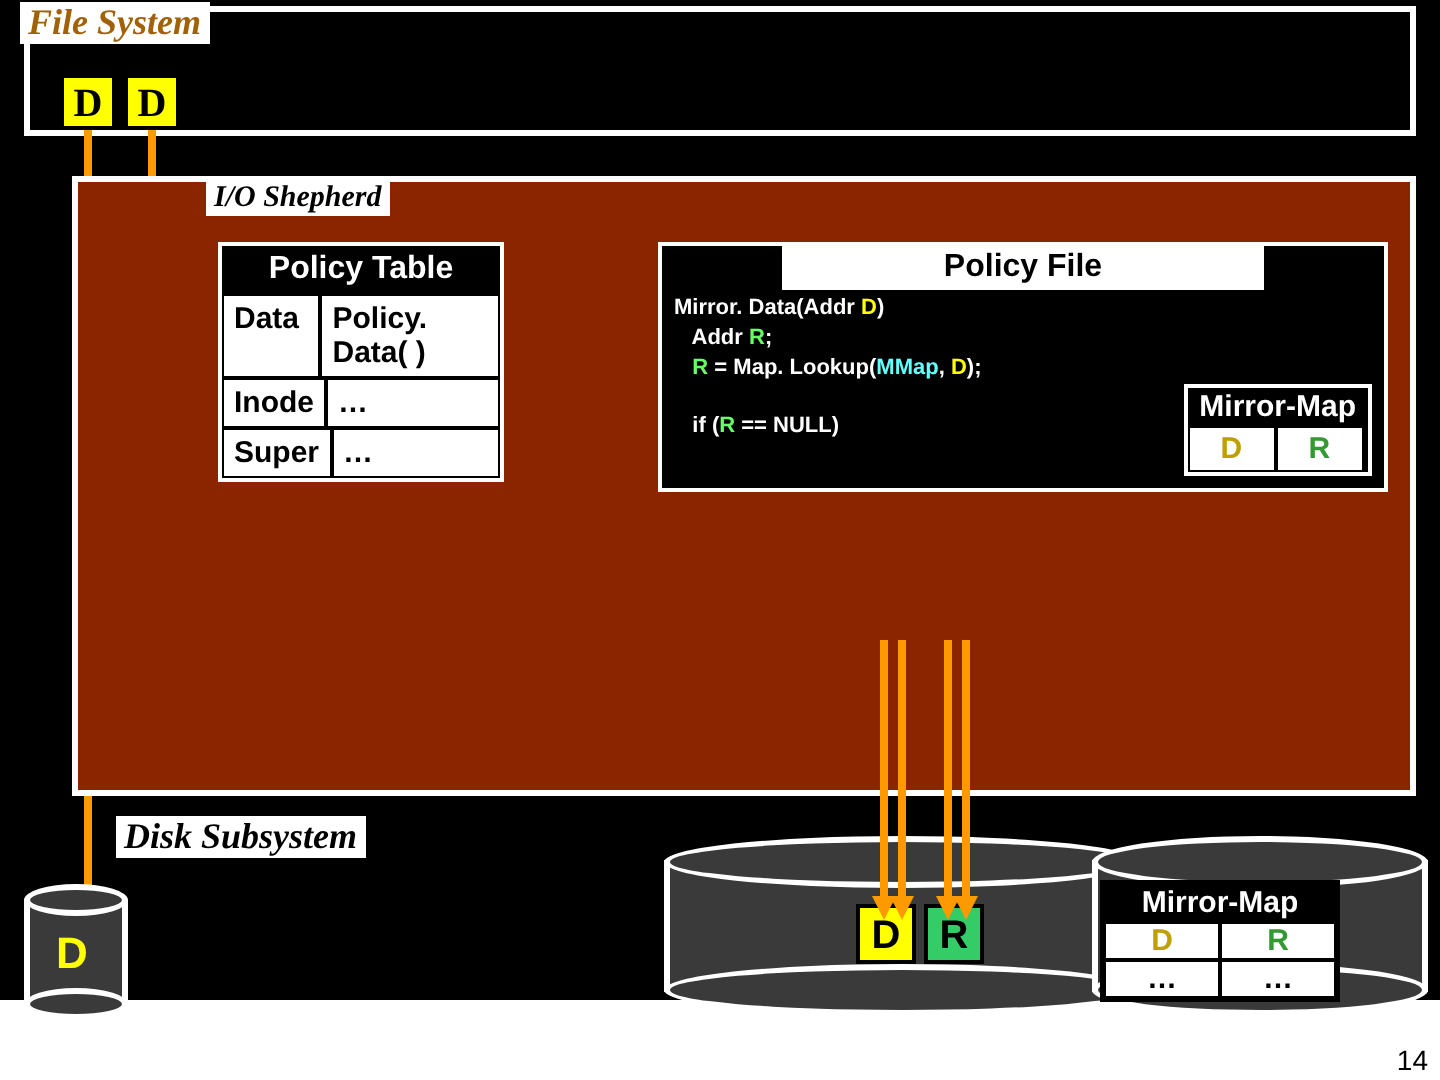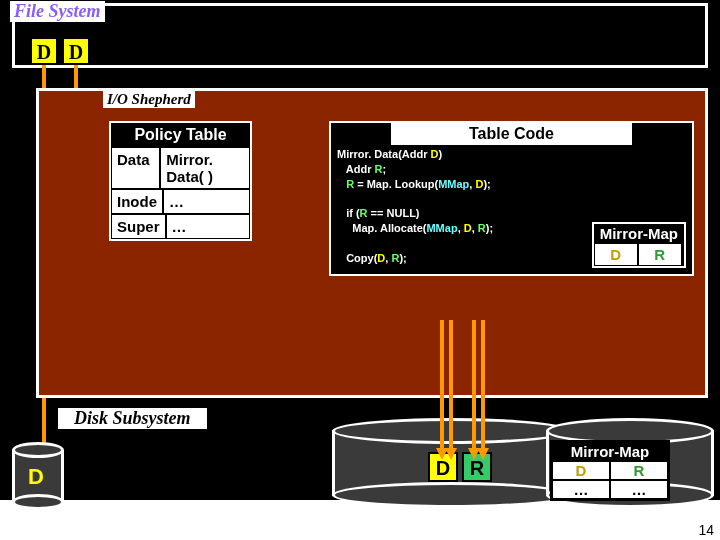--- a/index.html
+++ b/index.html
@@ -19,21 +19,21 @@
   .fs-box {
     position: absolute;
     left: 12px; top: 3px; width: 696px; height: 65px;
     background: #000000;
     border: 3px solid #ffffff;
   }
   .fs-label {
     position: absolute;
     left: 10px; top: 1px;
     background: #ffffff;
-    color: #8b5cf6;
+    color: #a16207;
     font-style: italic; font-weight: bold;
     font-size: 18px;
     padding: 0 4px;
   }
   .d-box-top {
     position: absolute;
     background: #ffff00;
     border: 2px solid #000000;
     width: 28px; height: 28px;
     font-weight: bold; font-size: 20px;
@@ -131,21 +131,21 @@
     padding: 2px 0;
   }
   .mmap-cell.y { color: #c0a000; }
   .mmap-cell.g { color: #339933; }
   
   .disk-label {
     position: absolute;
     left: 58px; top: 408px;
     background: #ffffff; color: #000000;
     font-style: italic; font-weight: bold;
-    font-size: 18px; padding: 0 16px;
+    font-size: 18px; padding: 0 4px;
   }
   .cyl {
     position: absolute;
     width: 52px; height: 68px;
   }
   .cyl-body {
     position: absolute;
     left: 0; top: 8px; width: 52px; height: 52px;
     background: #3a3a3a;
     border-left: 3px solid #ffffff;
@@ -251,42 +251,40 @@
 <div class="arrow-line" style="left:74px; top:65px; width:4px; height:50px;"></div>
 <div class="arrow-head" style="left:70px; top:113px;"></div>
 
 <div class="shep-box">
   <div class="shep-label">I/O Shepherd</div>
 
   <div class="ptable">
     <div class="ptable-title">Policy Table</div>
     <div class="ptable-row">
       <div class="ptable-cell ptc-l">Data</div>
-      <div class="ptable-cell ptc-r">Mirror. Data( )</div>
+      <div class="ptable-cell ptc-r">Policy. Data( )</div>
     </div>
     <div class="ptable-row">
       <div class="ptable-cell ptc-l">Inode</div>
       <div class="ptable-cell ptc-r">…</div>
     </div>
     <div class="ptable-row">
       <div class="ptable-cell ptc-l">Super</div>
       <div class="ptable-cell ptc-r">…</div>
     </div>
   </div>
 
   <div class="pcode">
-    <div class="pcode-title">Table Code</div>
+    <div class="pcode-title">Policy File</div>
     <div class="code"><span>Mirror. Data(</span><span>Addr </span><span class="cy">D</span><span>)</span></div>
     <div class="code"><span>   Addr </span><span class="cg">R</span><span>;</span></div>
     <div class="code"><span>   </span><span class="cg">R</span><span> = Map. Lookup(</span><span class="cc">MMap</span><span>, </span><span class="cy">D</span><span>);</span></div>
     <div class="code"> </div>
     <div class="code"><span>   if (</span><span class="cg">R</span><span> == NULL)</span></div>
-    <div class="code"><span>     Map. Allocate(</span><span class="cc">MMap</span><span>, </span><span class="cy">D</span><span>, </span><span class="cg">R</span><span>);</span></div>
     <div class="code"> </div>
-    <div class="code"><span>   Copy(</span><span class="cy">D</span><span>, </span><span class="cg">R</span><span>);</span></div>
 
     <div class="mmap-in">
       <div class="mmap-title">Mirror-Map</div>
       <div class="mmap-row">
         <div class="mmap-cell y">D</div>
         <div class="mmap-cell g">R</div>
       </div>
     </div>
   </div>
 </div>

